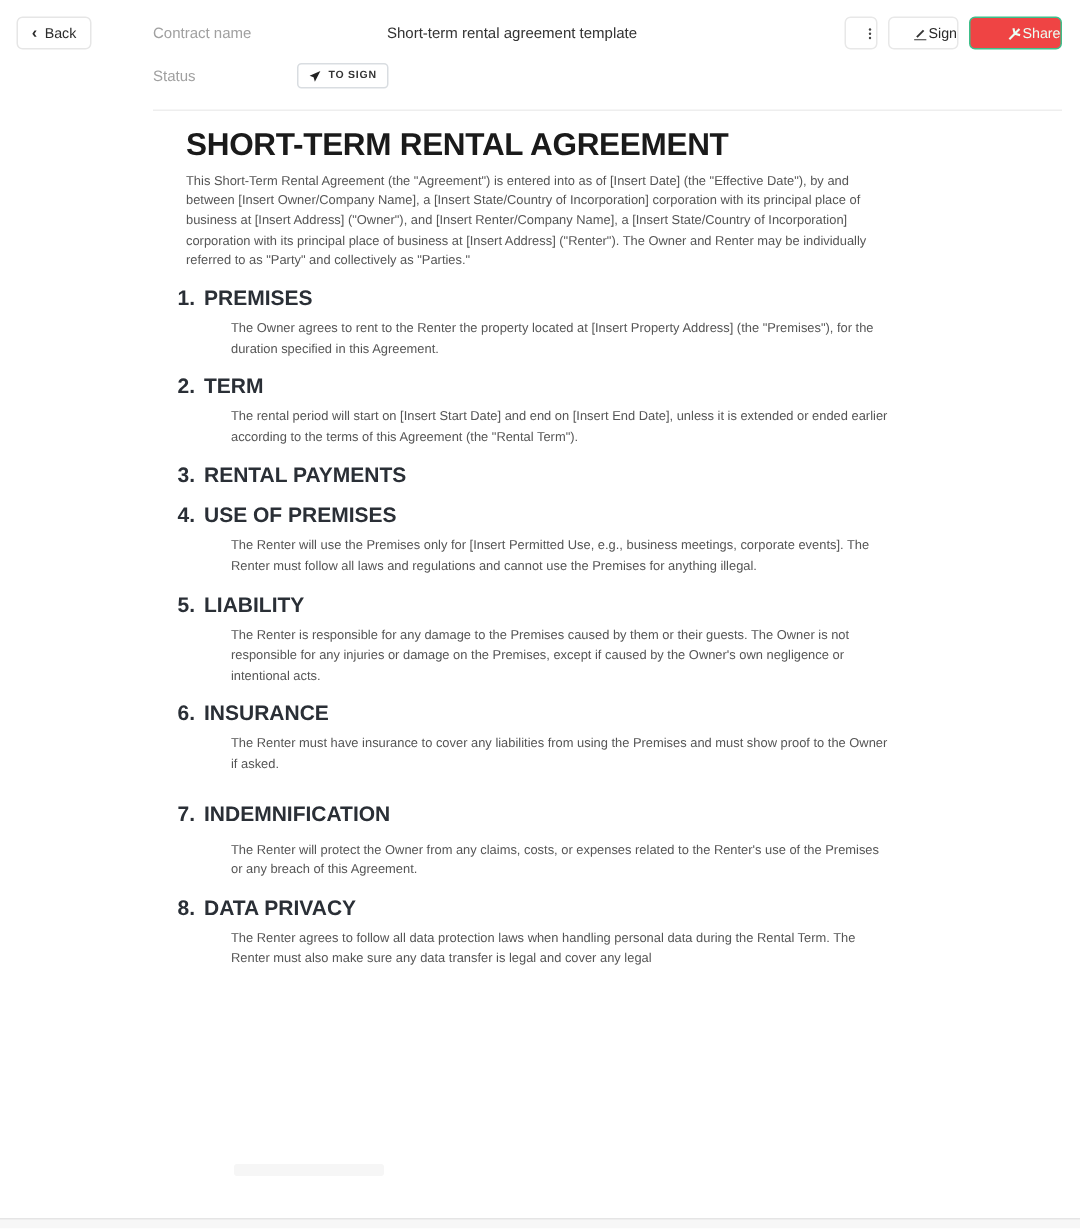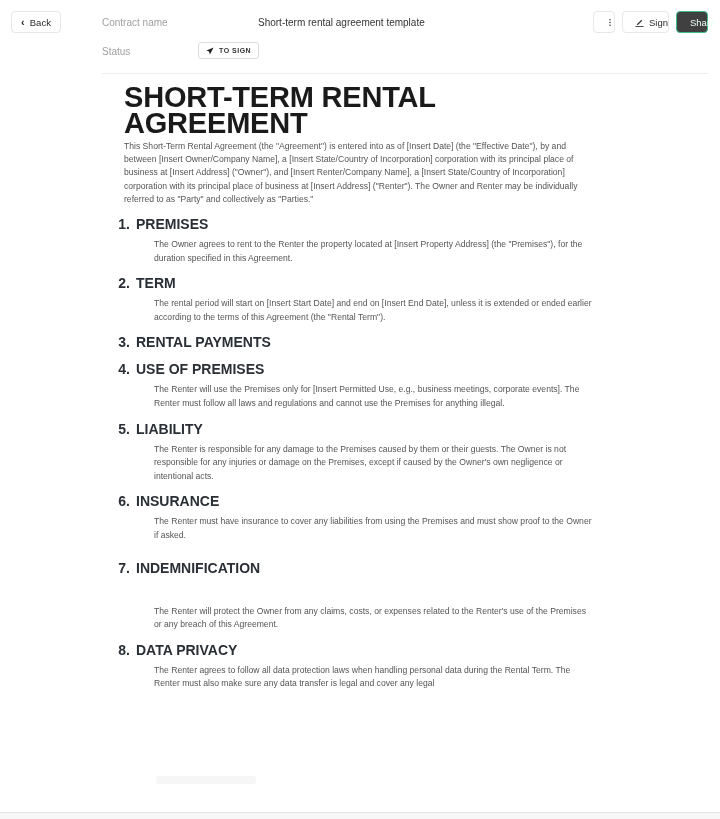--- a/index.html
+++ b/index.html
@@ -20,32 +20,32 @@
     position: absolute; left: 198px; top: 42px; height: 17px; padding: 0 7px;
     border: 1px solid #d9dde1; border-radius: 3px; background: #fff;
     display: flex; align-items: center; gap: 5px;
     font-size: 7px; font-weight: bold; letter-spacing: 0.5px; color: #333;
   }
   .status-badge svg { width: 8px; height: 8px; }
 
   .actions { position: absolute; right: 12px; top: 11px; display: flex; gap: 7px; }
   .btn {
     height: 22px; border: 1px solid #e8e8e8; border-radius: 4px; background: #fff;
-    display: flex; align-items: center; justify-content: space-between; gap: 1px;
+    display: flex; align-items: center; justify-content: flex-end; gap: 1px;
     font-size: 9.5px; color: #2b2b2b; cursor: pointer; padding-left: 12px;
   }
   .btn.more { width: 22px; }
   .btn.sign { width: 47px; }
-  .btn.share { width: 32px; background: #404040; border-color: #3dbf8a; color: #eafff5; }
+  .btn.share { width: 62px; background: #ef4444; border-color: #3dbf8a; color: #eafff5; }
   .btn svg { width: 9px; height: 9px; }
 
   .divider { position: absolute; left: 102px; top: 73px; width: 606px; height: 1px; background: #eeeeee; }
 
   .doc { position: absolute; left: 124px; top: 84px; width: 470px; }
-  .doc-title { font-size: 29px; font-weight: bold; color: #1a1a1a; letter-spacing: -0.2px; line-height: 26px; }
+  .doc-title { font-size: 21px; font-weight: bold; color: #1a1a1a; letter-spacing: -0.2px; line-height: 26px; }
   .intro { margin-top: 4px; font-size: 8.6px; line-height: 13.2px; color: #555; }
 
   .section { position: relative; }
   .sec-head { display: flex; font-size: 14px; font-weight: bold; color: #2a2f36; line-height: 18px; }
   .sec-num { width: 30px; text-align: right; padding-right: 6px; margin-left: -18px; }
   .sec-body { margin-left: 30px; margin-top: 5px; font-size: 8.6px; line-height: 13.6px; color: #555; }
 
   .fade {
     position: absolute; left: 0; top: 715px; width: 720px; height: 75px;
     background: linear-gradient(to bottom, rgba(255,255,255,0) 0%, rgba(255,255,255,0.92) 35%, #fff 100%);
@@ -148,21 +148,21 @@
         <span>INSURANCE</span>
       </div>
     <p class="sec-body">The Renter must have insurance to cover any liabilities from using the Premises and must show proof to the Owner if asked.</p>
   </div>
 
   <div class="section" style="margin-top:16px">
     <div class="sec-head">
         <span class="sec-num">7.</span>
         <span>INDEMNIFICATION</span>
       </div>
-    <p class="sec-body" style="margin-top:28px">The Renter will protect the Owner from any claims, costs, or expenses related to the Renter's use of the Premises or any breach of this Agreement.</p>
+    <p class="sec-body" style="margin-top:9px">The Renter will protect the Owner from any claims, costs, or expenses related to the Renter's use of the Premises or any breach of this Agreement.</p>
   </div>
 
   <div class="section" style="margin-top:9px">
     <div class="sec-head">
         <span class="sec-num">8.</span>
         <span>DATA PRIVACY</span>
       </div>
     <p class="sec-body">The Renter agrees to follow all data protection laws when handling personal data during the Rental Term. The Renter must also make sure any data transfer is legal and cover any legal</p>
   </div>
 </div>

